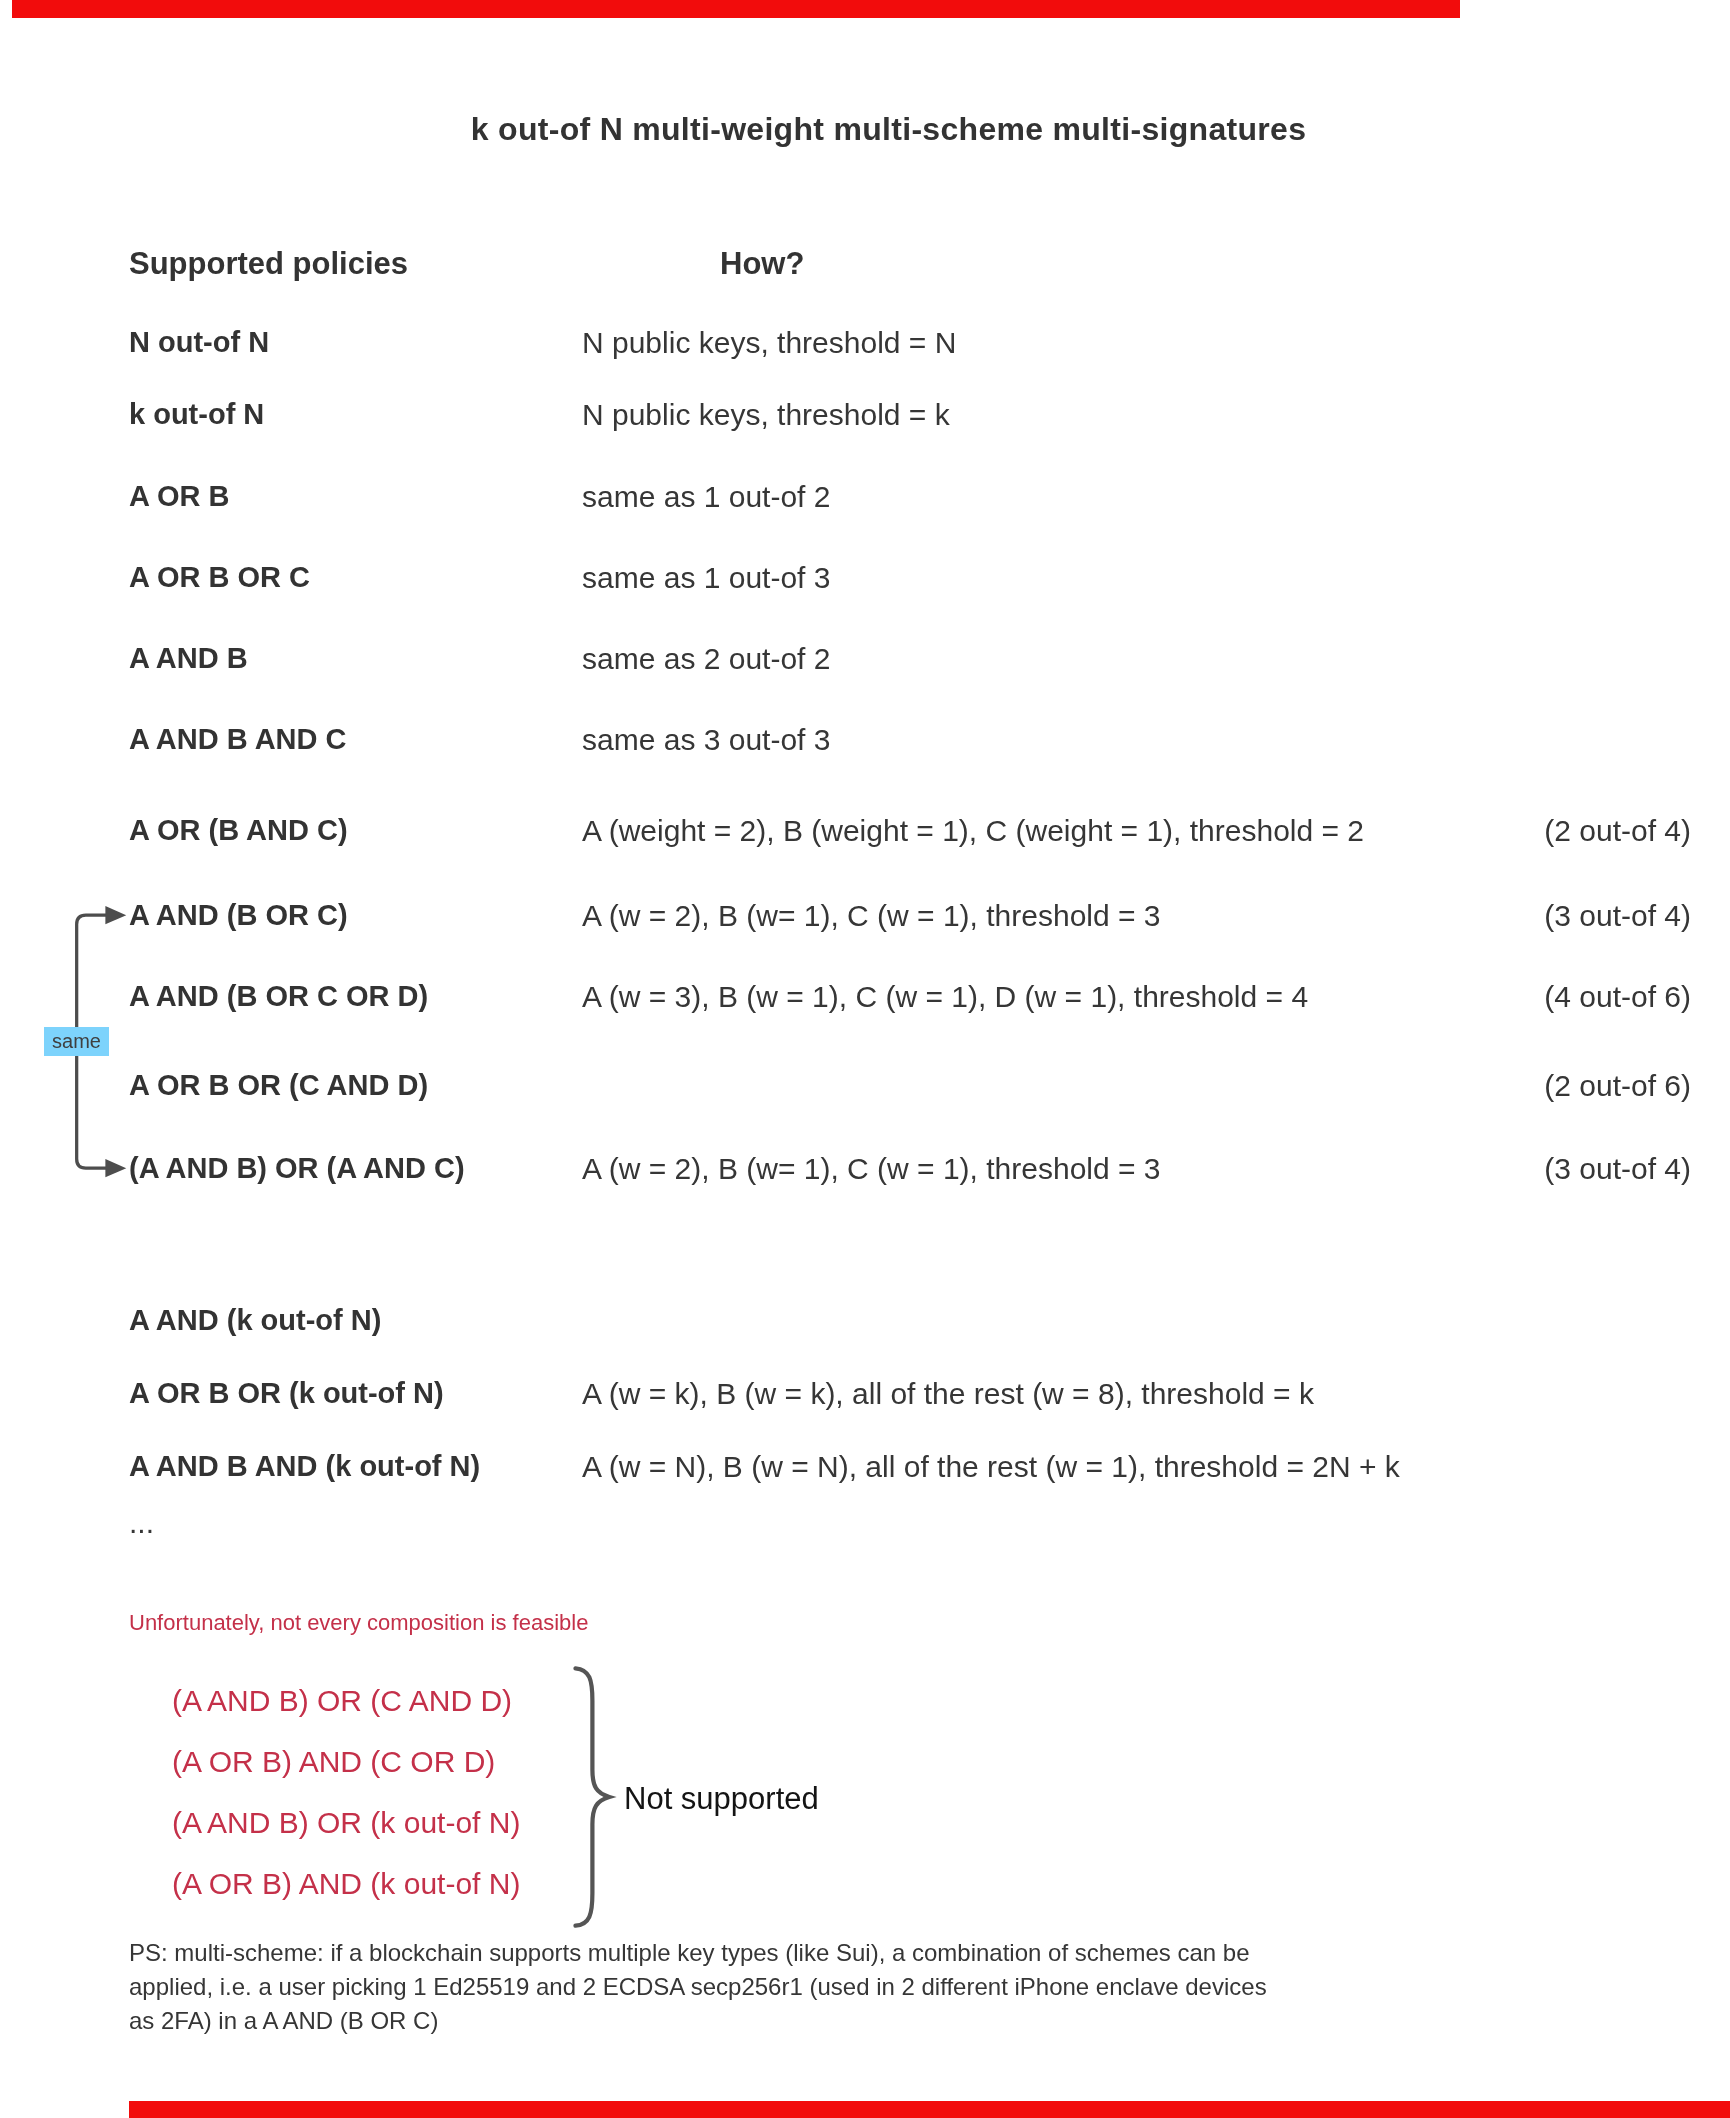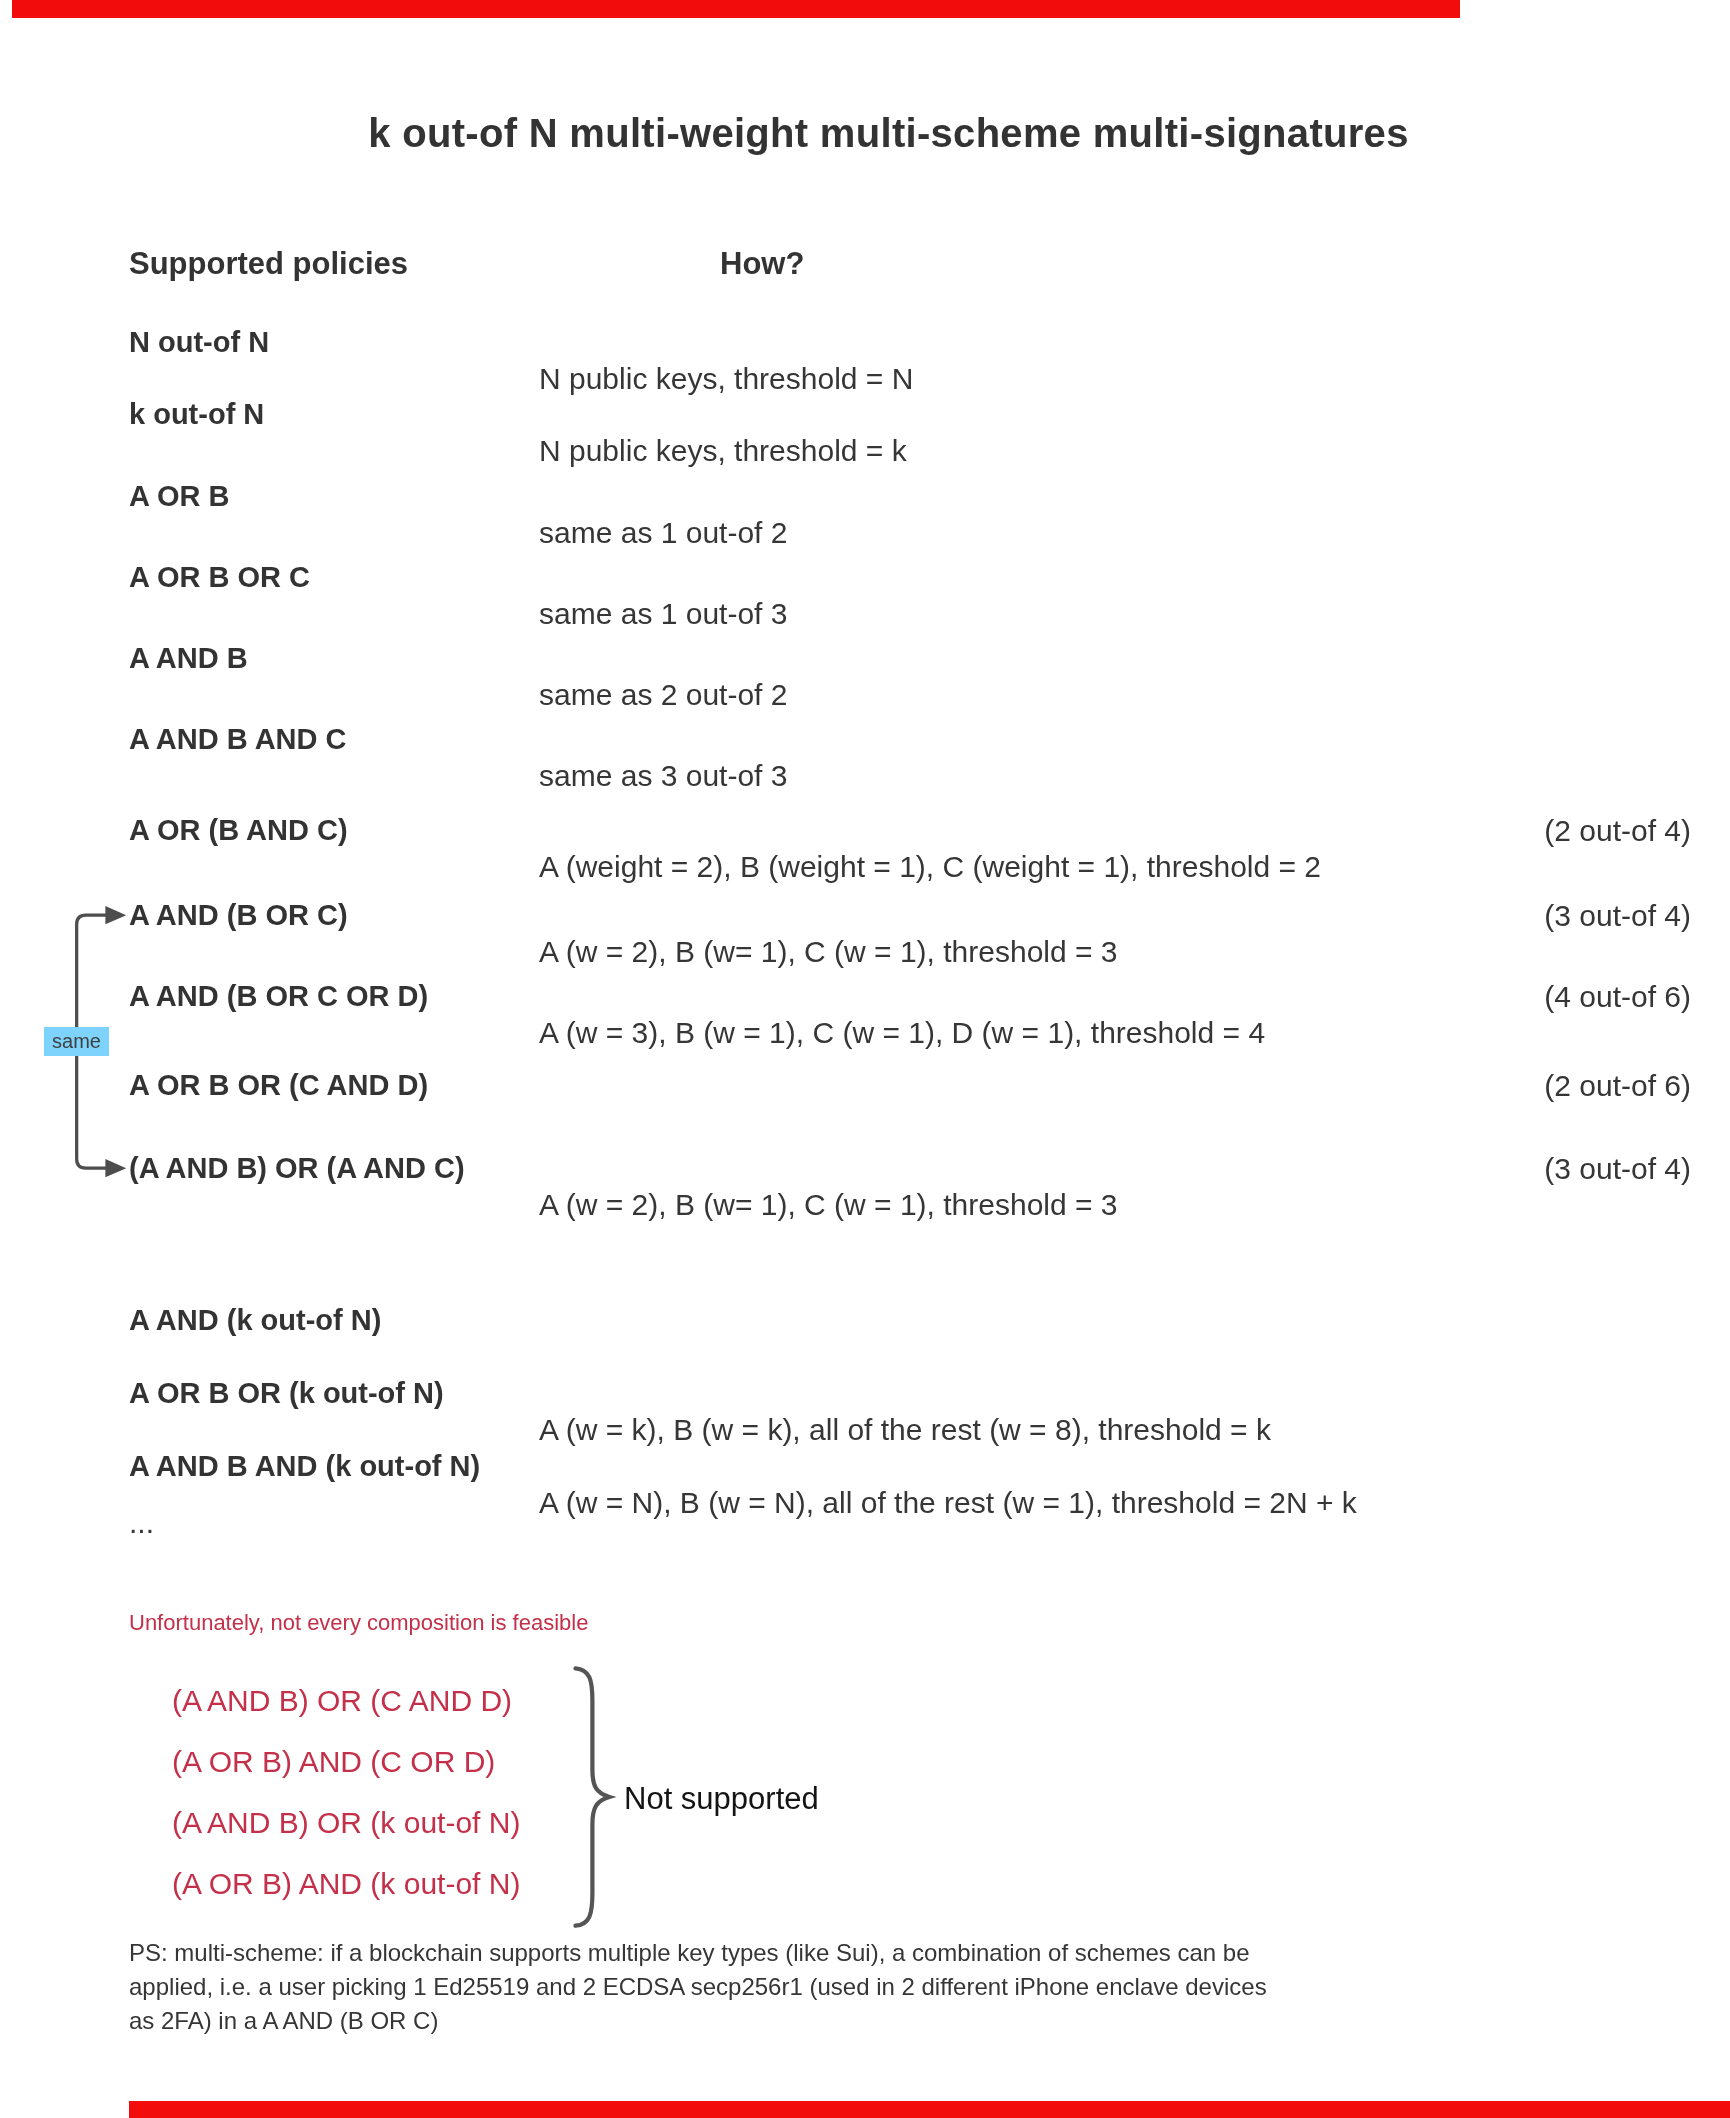--- a/index.html
+++ b/index.html
@@ -25,21 +25,21 @@
     height: 17.6px;
     background: var(--bar-red);
   }
   .accent-bar.top { left: 11.8px; top: 0; width: 1448px; }
   .accent-bar.bottom { left: 129px; top: 2101px; width: 1601px; }
   .title {
     position: absolute;
     left: 47px; right: 0;
     top: 111px;
     text-align: center;
-    font-size: 40px;
+    font-size: 32px;
     font-weight: bold;
     color: var(--ink-bold);
     letter-spacing: 0.3px;
   }
   .header-row {
     position: absolute;
     left: 0; top: 244px;
     width: 100%;
     height: 39px;
     line-height: 39px;
@@ -62,21 +62,21 @@
     color: var(--ink);
   }
   .c1 {
     position: absolute;
     left: 129px;
     font-size: 29px;
     font-weight: bold;
     color: var(--ink-bold);
     white-space: nowrap;
   }
-  .c2 { position: absolute; left: 539px; white-space: nowrap; margin-top: 36px; }
+  .c2 { position: absolute; left: 582px; white-space: nowrap; }
   .c3 { position: absolute; right: 39px; white-space: nowrap; }
   .ellipsis-row {
     position: absolute;
     left: 129px; top: 1506px;
     font-size: 30px;
     color: var(--ink);
   }
   .same-arrow {
     position: absolute;
     left: 57px; top: 893px;

